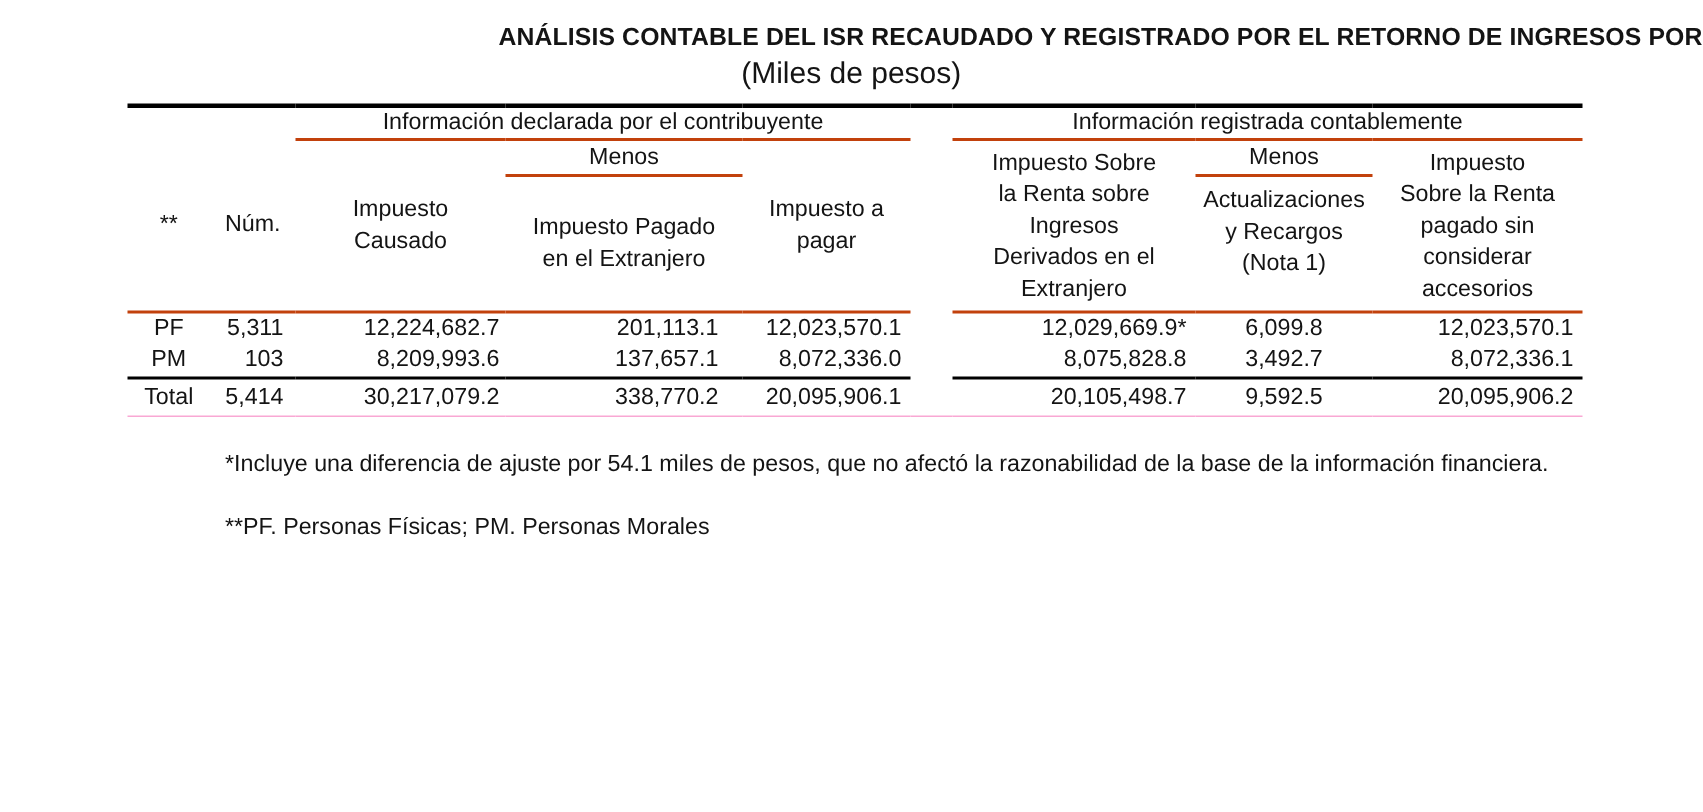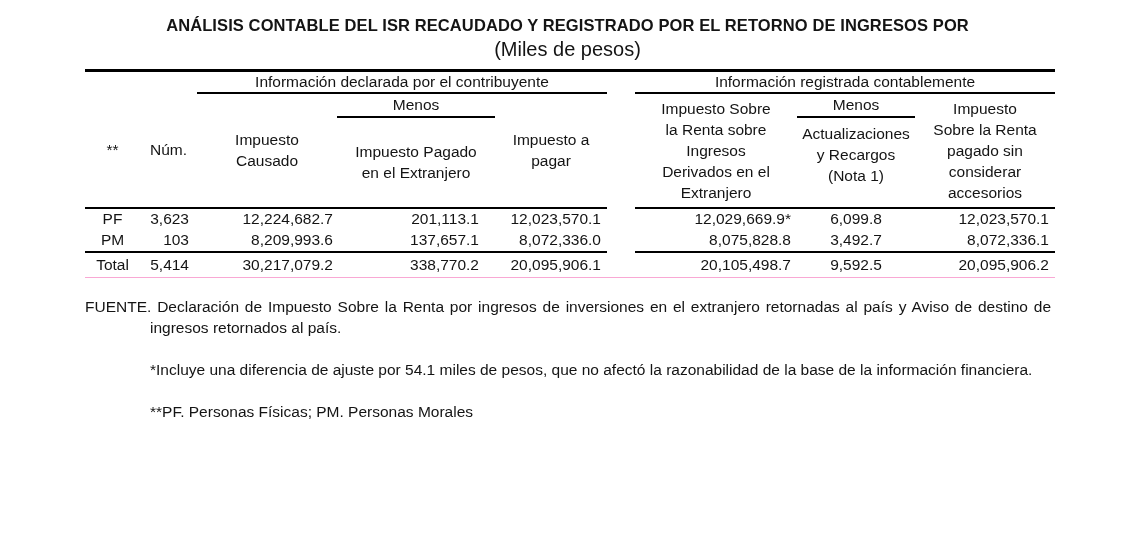--- a/index.html
+++ b/index.html
@@ -7,28 +7,28 @@
     margin: 0; padding: 0;
     width: 1135px; height: 541px;
     background: #ffffff;
     color: #141414;
     font-family: "Liberation Sans", sans-serif;
   }
   .page { width: 1135px; height: 541px; overflow: hidden; }
 
   
   .title-wrap { text-align: center; padding-top: 13px; }
-  .title-line { font-weight: bold; font-size: 16.5px; line-height: 24px; letter-spacing: 0.1px; }
+  .title-line { font-weight: bold; font-size: 16.5px; line-height: 24px; letter-spacing: 0.1px; text-align: right; }
   .title-units { font-size: 20px; line-height: 24px; font-weight: normal; }
 
   
   table.isr { border-collapse: collapse; table-layout: fixed; margin: 8px 0 0 85px; width: 970px; font-size: 15.5px; }
   td { padding: 0; vertical-align: middle; color: #141414; }
   .bt3 { border-top: 3px solid #000; }
-  .bb2 { border-bottom: 2px solid #000000; }
+  .bb2 { border-bottom: 2px solid #c2410c; }
   .bb3 { border-bottom: 1px solid #f9a8d4; }
   .tt2 { border-top: 2px solid #000; }
   .c { text-align: center; }
   .r { text-align: right; }
   .grp-hd { text-align: center; height: 22px; }
   .menos-hd { text-align: center; height: 24px; }
   .hdr { text-align: center; line-height: 21px; }
   .h-causado { padding: 0 24px; }
   .h-pagado { padding: 0 14px; margin-top: 48px; }
   .h-apagar { padding: 0 10px; }
@@ -90,21 +90,21 @@
       <td rowspan="2" class="bb2 hdr h-isrext">Impuesto Sobre la Renta sobre Ingresos Derivados en el Extranjero</td>
       <td class="bb2 menos-hd">Menos</td>
       <td rowspan="2" class="bb2 hdr h-isrsin">Impuesto Sobre la Renta pagado sin considerar accesorios</td>
     </tr>
     <tr class="sub-row">
       <td class="bb2 hdr h-pagado">Impuesto Pagado en el Extranjero</td>
       <td class="bb2 hdr h-actrec">Actualizaciones y Recargos (Nota 1)</td>
     </tr>
     <tr class="data-row">
       <td class="c">PF</td>
-      <td class="r pr-num">3,623</td>
+      <td class="r pr-num">5,311</td>
       <td class="r pr-causado">12,224,682.7</td>
       <td class="r pr-pagado">201,113.1</td>
       <td class="r pr-apagar">12,023,570.1</td>
       <td></td>
       <td class="r pr-isrext">12,029,669.9*</td>
       <td class="c">6,099.8</td>
       <td class="r pr-isrsin">12,023,570.1</td>
     </tr>
     <tr class="data-row">
       <td class="c">PM</td>
@@ -125,18 +125,17 @@
       <td class="r pr-apagar tt2 bb3">20,095,906.1</td>
       <td class="bb3"></td>
       <td class="r pr-isrext tt2 bb3">20,105,498.7</td>
       <td class="c tt2 bb3">9,592.5</td>
       <td class="r pr-isrsin tt2 bb3">20,095,906.2</td>
     </tr>
   </tbody>
     </table>
 
   <div class="notes">
-    <p class="fuente"><span>FUENTE.</span> <span>Declaración de Impuesto Sobre la Renta por ingresos de inversiones en el extranjero retornadas al país y Aviso de destino de ingresos retornados al país.</span></p>
     <p class="note">*Incluye una diferencia de ajuste por 54.1 miles de pesos, que no afectó la razonabilidad de la base de la información financiera.</p>
     <p class="note-plain">**PF. Personas Físicas; PM. Personas Morales</p>
   </div>
 
 </div>
 
 </body></html>

